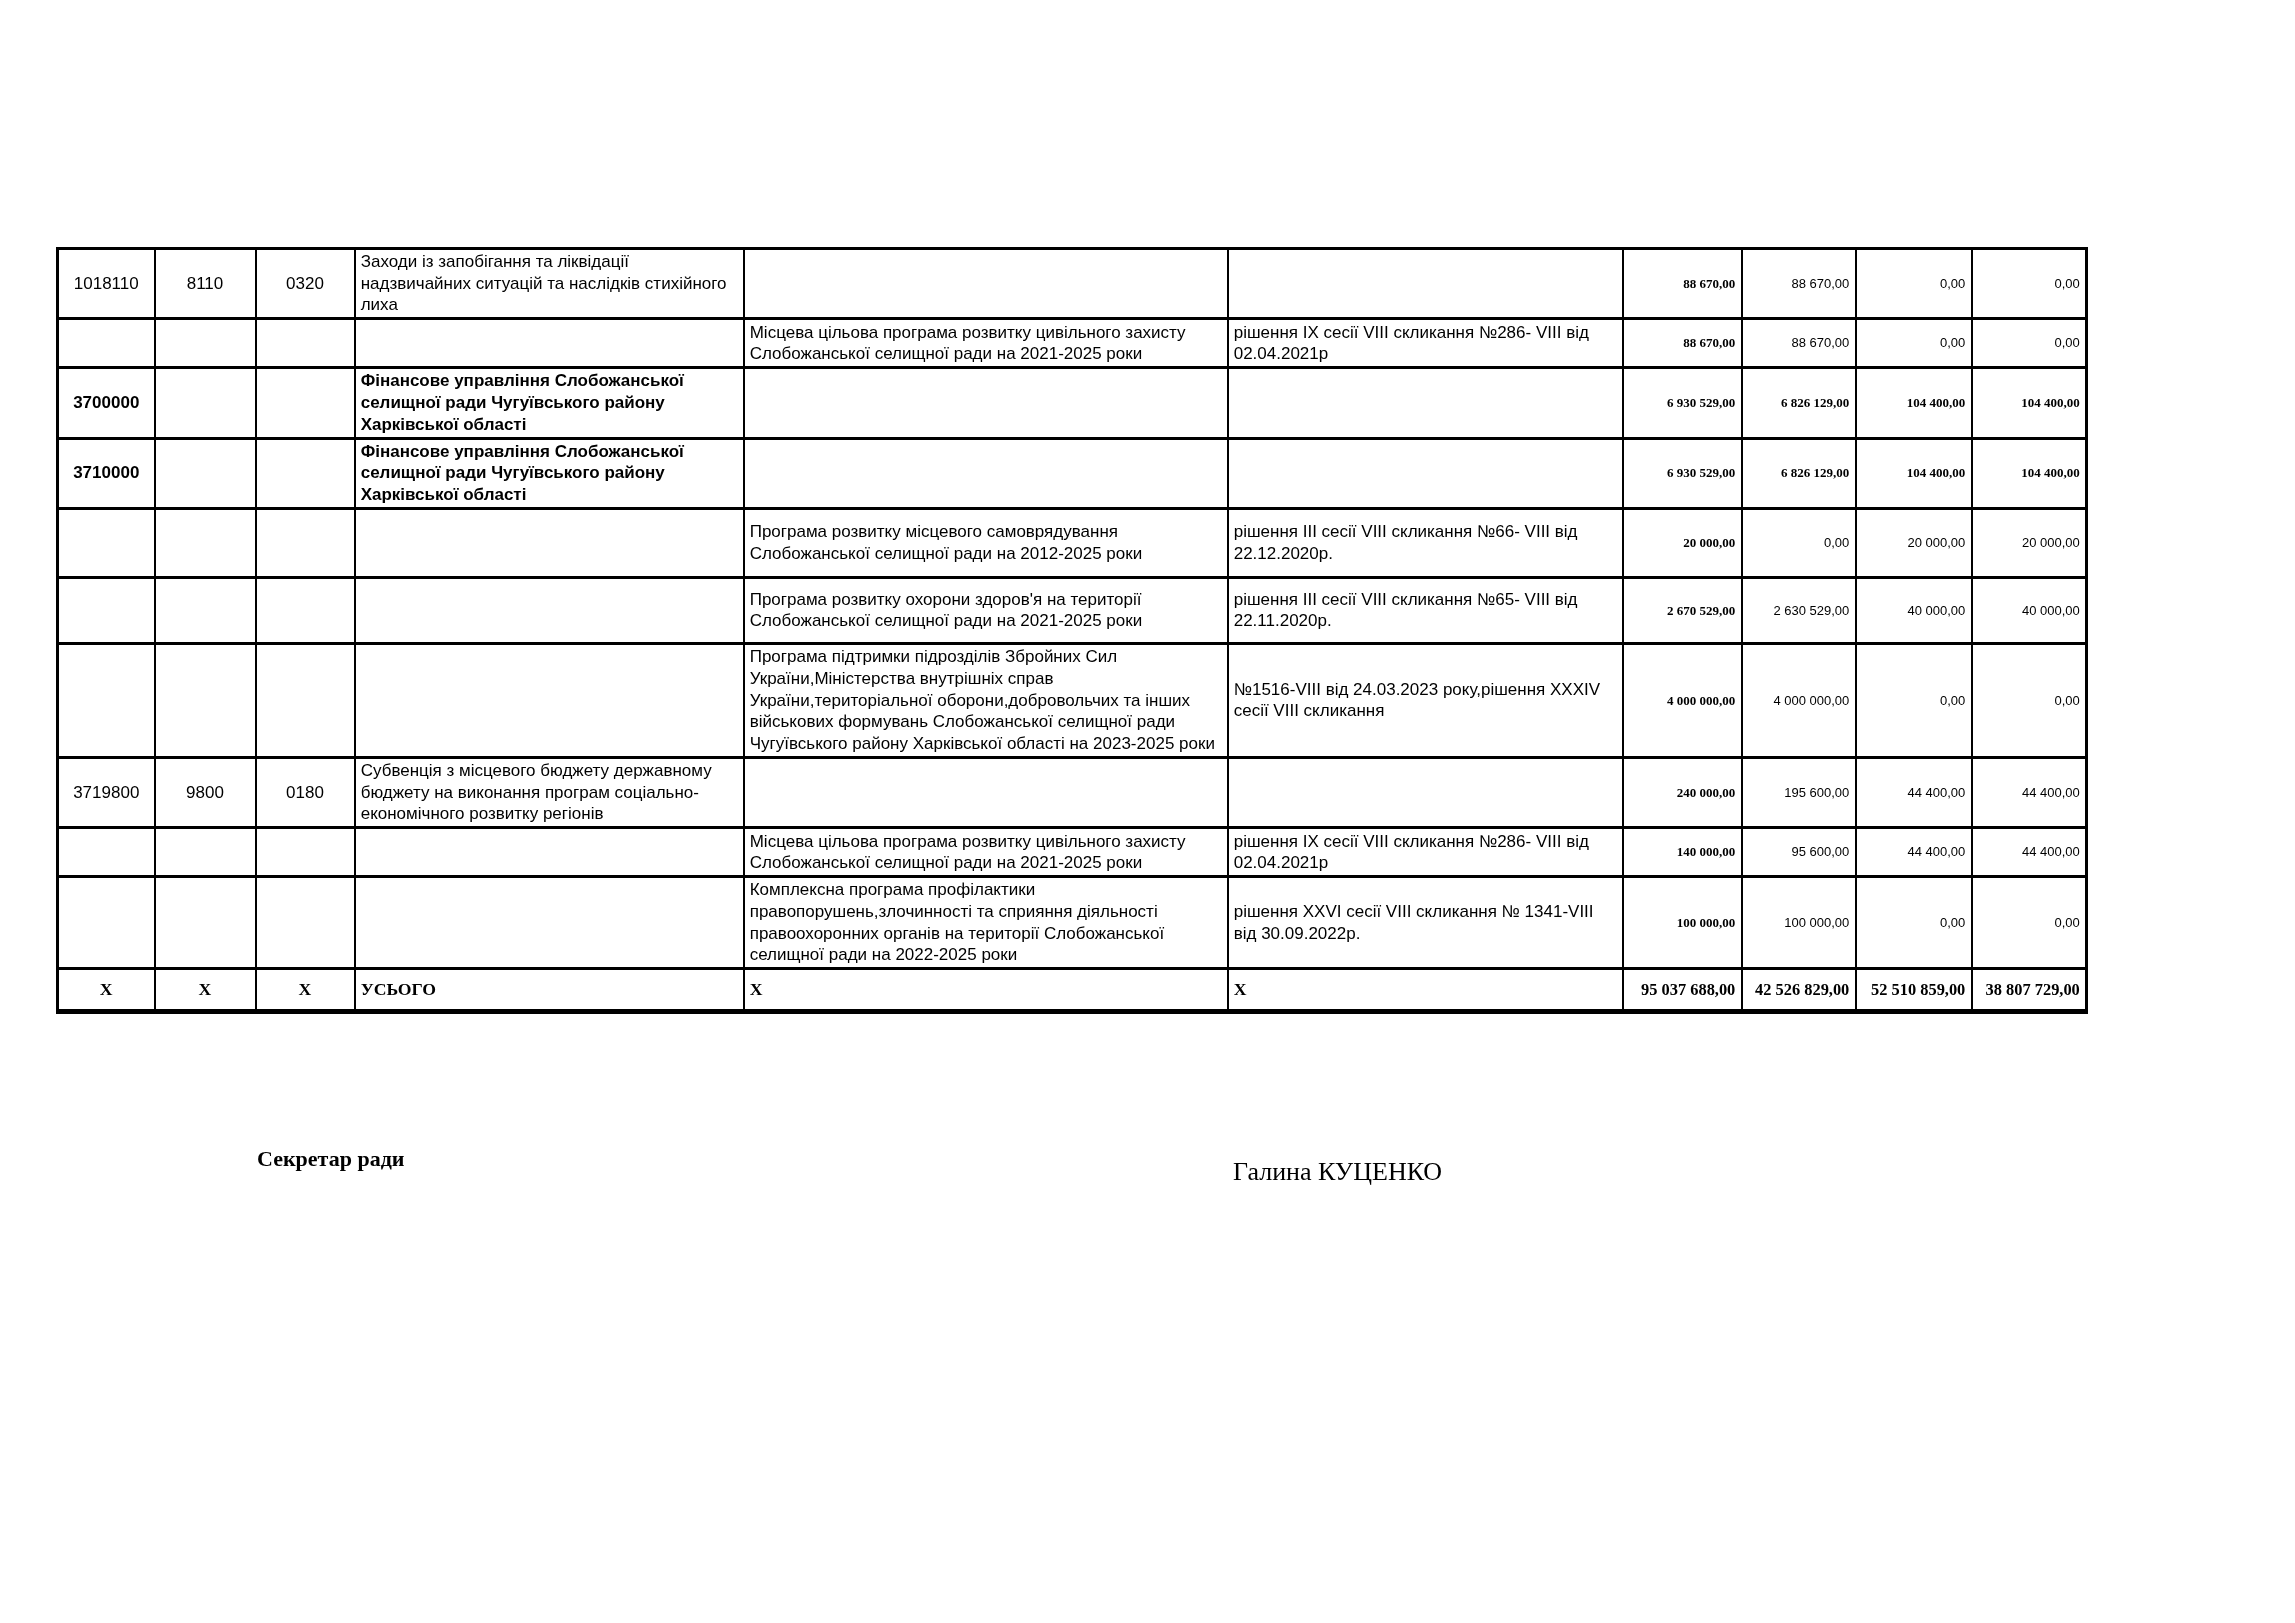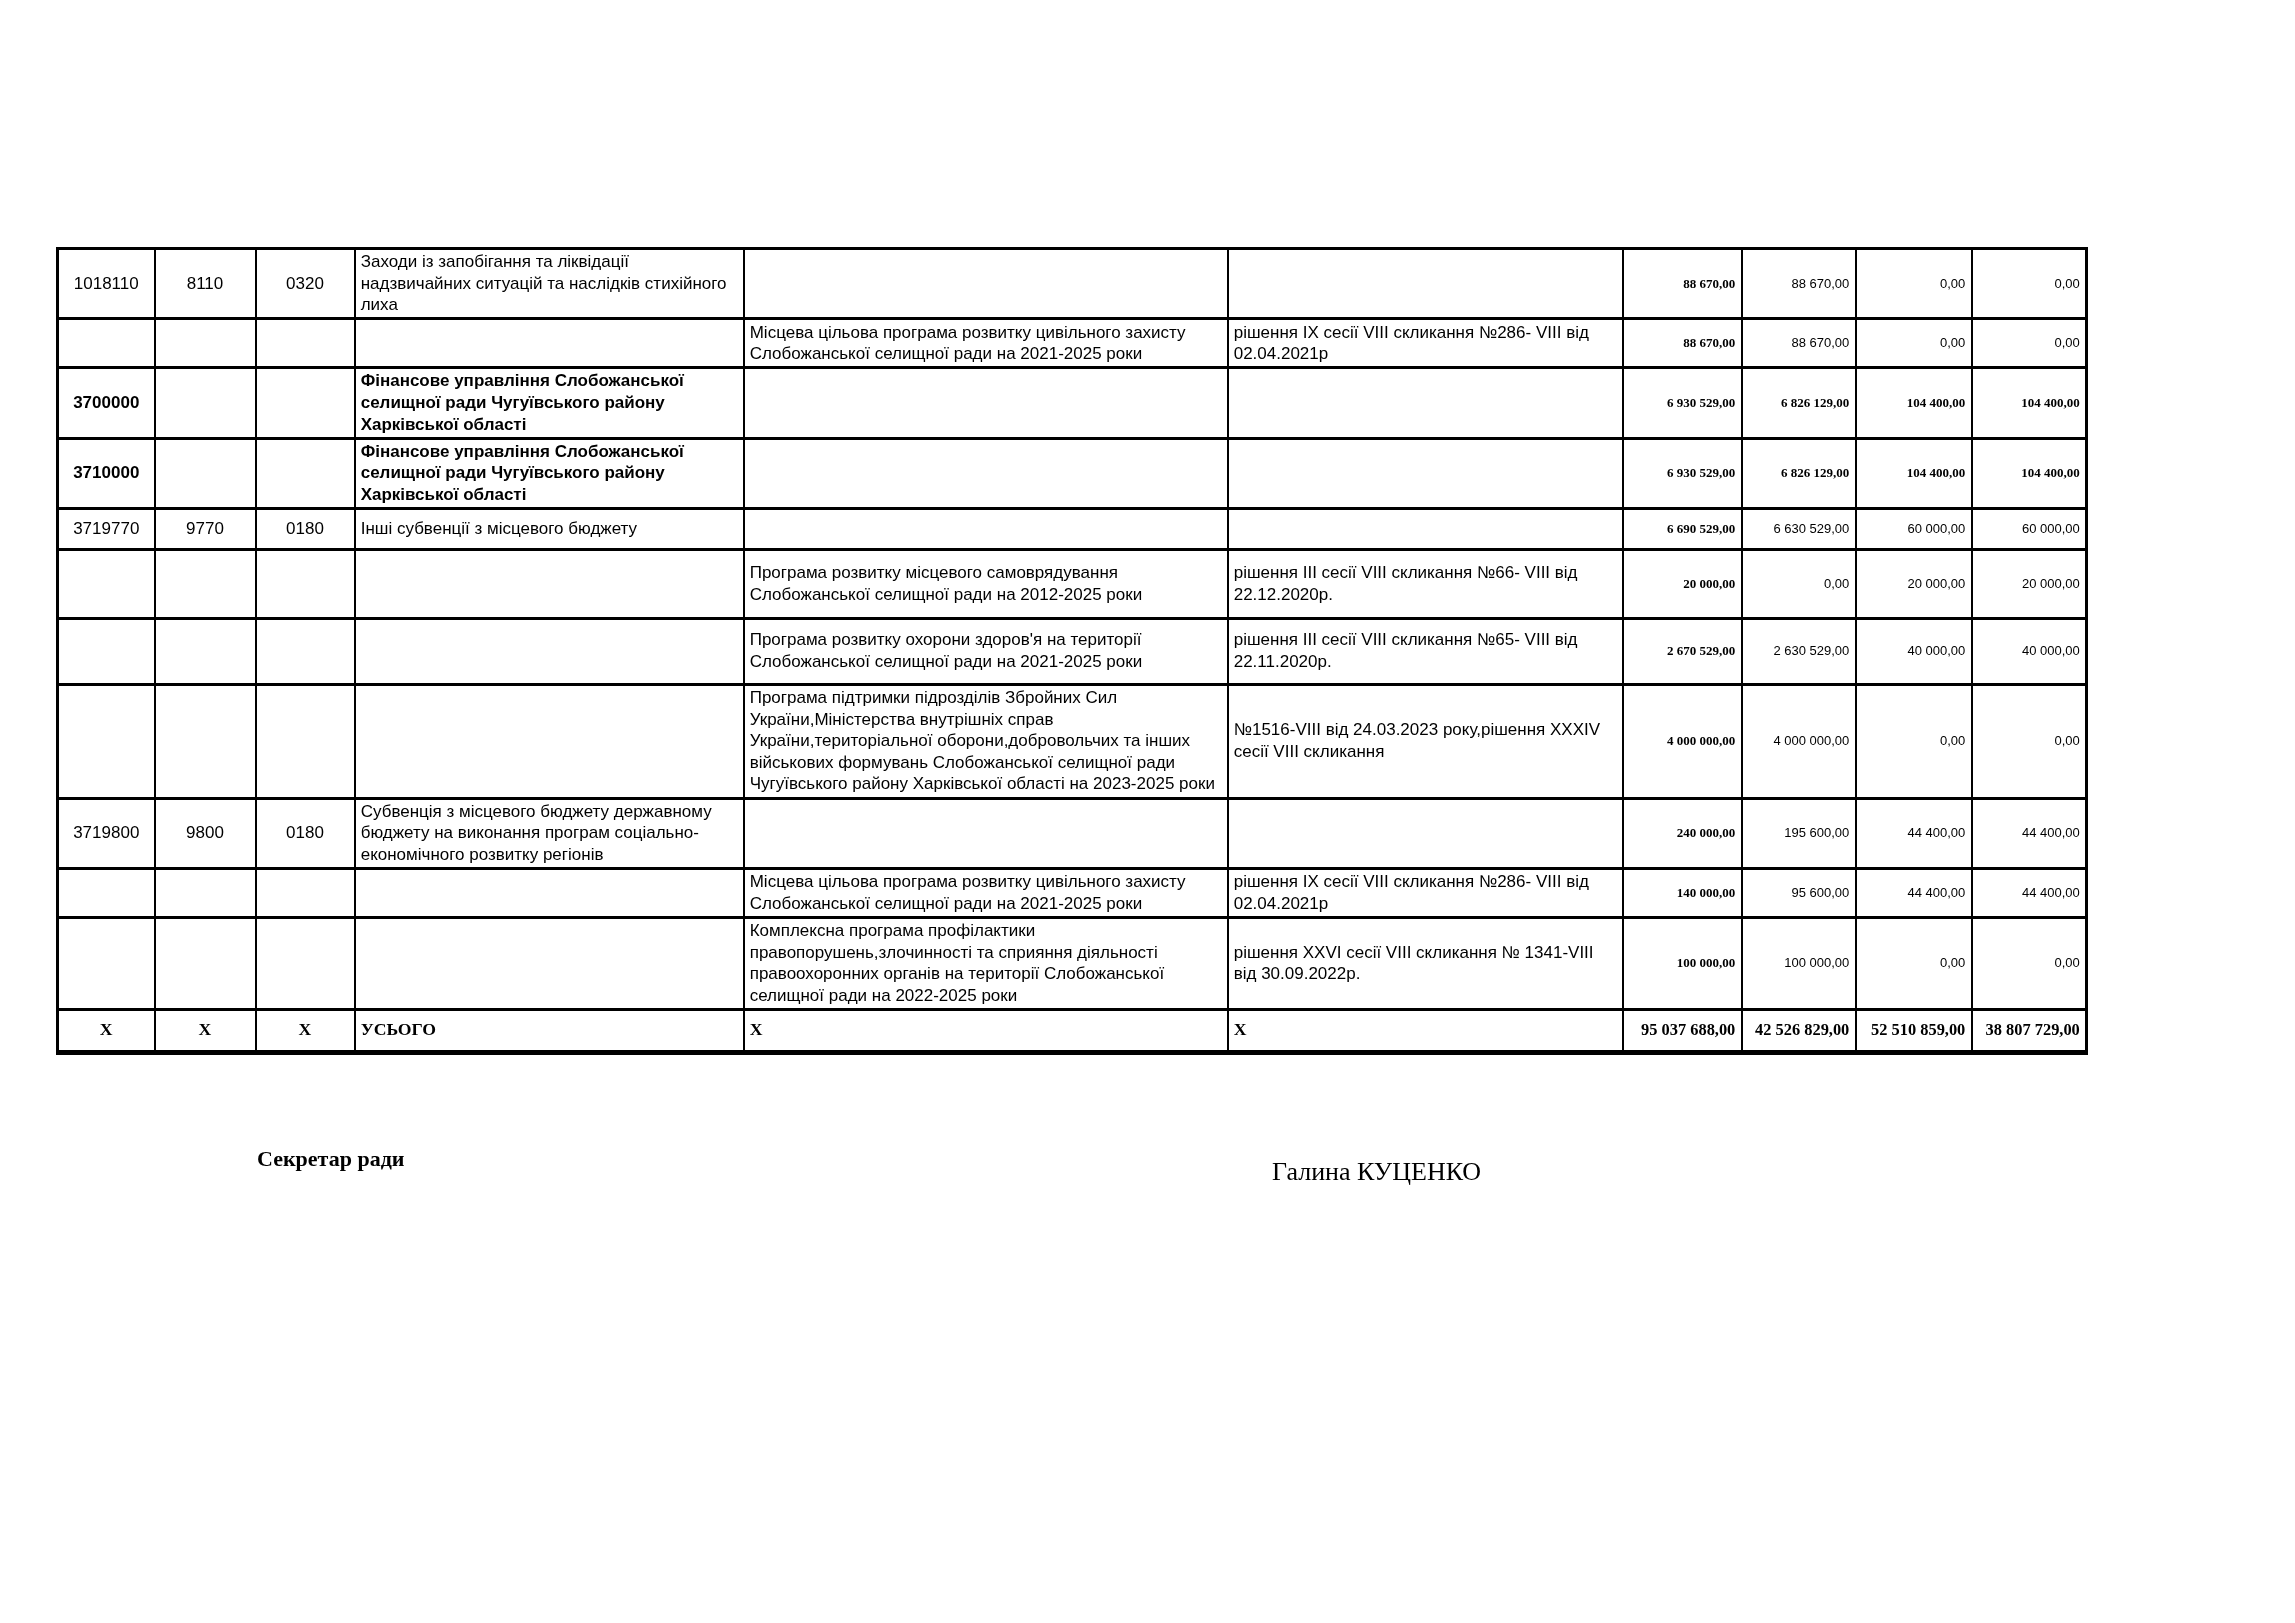--- a/index.html
+++ b/index.html
@@ -52,21 +52,21 @@
   tr.total .c6,tr.total .c7,tr.total .c8,tr.total .c9{font-size:16.4px;}
 
   .sig-role{
     position:absolute;left:257px;top:1146px;
     font-family:"Liberation Serif",serif;
     font-weight:bold;font-size:22px;white-space:nowrap;
   }
   .sig-name{
     position:absolute;left:1233px;top:1157px;
     font-family:"Liberation Serif",serif;
-    font-weight:normal;font-size:26px;white-space:nowrap;margin-left:39px;
+    font-weight:normal;font-size:26px;white-space:nowrap;
   }
 </style>
 </head>
 <body>
 
 <div class="sheet">
 
   <table class="budget-table">
     <colgroup>
       <col class="w0">
@@ -122,32 +122,20 @@
           <td class="c1"></td>
           <td class="c2"></td>
           <td class="c3">Фінансове управління Слобожанської селищної ради Чугуївського району Харківської області</td>
           <td class="c4"></td>
           <td class="c5"></td>
           <td class="c6">6 930 529,00</td>
           <td class="c7">6 826 129,00</td>
           <td class="c8">104 400,00</td>
           <td class="c9">104 400,00</td>
         </tr>
-        <tr class="item" style="height: 37px;">
-          <td class="c0">3719770</td>
-          <td class="c1">9770</td>
-          <td class="c2">0180</td>
-          <td class="c3">Інші субвенції з місцевого бюджету</td>
-          <td class="c4"></td>
-          <td class="c5"></td>
-          <td class="c6">6 690 529,00</td>
-          <td class="c7">6 630 529,00</td>
-          <td class="c8">60 000,00</td>
-          <td class="c9">60 000,00</td>
-        </tr>
         <tr class="program" style="height: 69px;">
           <td class="c0"></td>
           <td class="c1"></td>
           <td class="c2"></td>
           <td class="c3"></td>
           <td class="c4">Програма розвитку місцевого самоврядування Слобожанської селищної ради на 2012-2025 роки</td>
           <td class="c5">рішення III сесії VIII скликання №66- VIII від 22.12.2020р.</td>
           <td class="c6">20 000,00</td>
           <td class="c7">0,00</td>
           <td class="c8">20 000,00</td>

